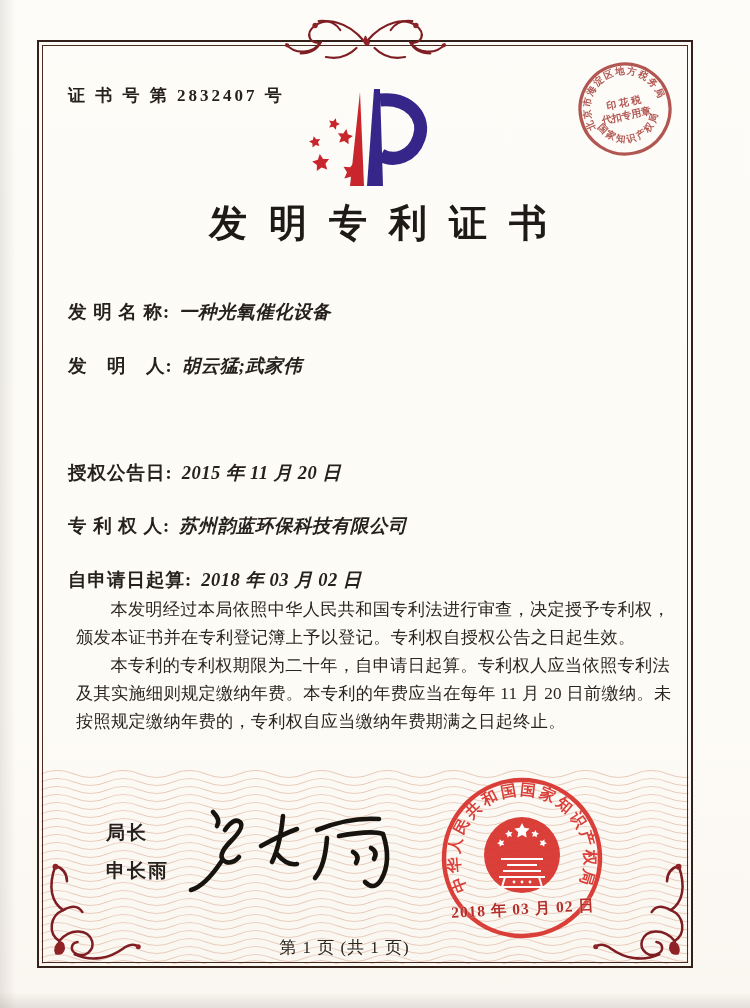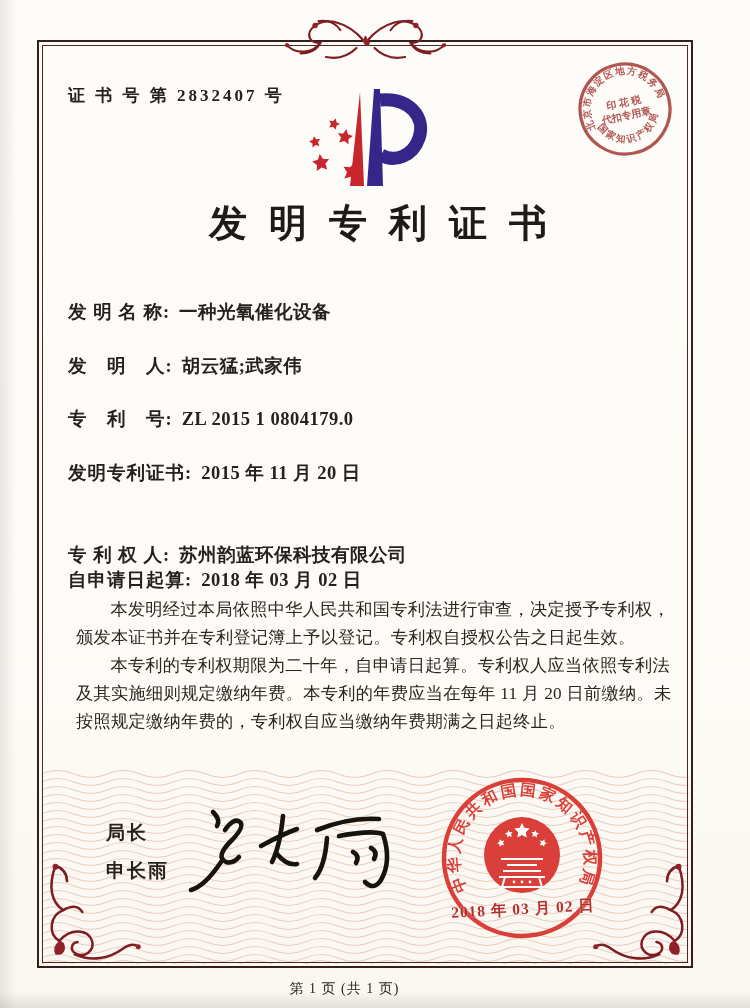--- a/index.html
+++ b/index.html
@@ -20,40 +20,40 @@
   .waves { position:absolute; left:41px; top:770px; width:648px; height:194px; }
   .cert-number { position:absolute; left:68px; top:84px; font-size:17px;
     font-weight:700; letter-spacing:3px; color:#26211d; }
   .logo { position:absolute; left:300px; top:84px; width:130px; height:106px; }
   .title { position:absolute; left:0; top:198px; width:750px; text-align:center;
     font-size:38px; font-weight:700; letter-spacing:22px; padding-left:28px;
     color:#1e1a17; }
   .field { position:absolute; left:68px; font-size:18.5px; font-weight:600;
     color:#26211d; white-space:nowrap; }
   .field .lbl { letter-spacing:1px; }
-  .field .val { margin-left:9px; letter-spacing:0.5px; }
-  .f0{top:299px}.f1{top:353px}.f2{top:406px}.f3{top:460px}.f4{top:542px}.f5{top:567px}
+  .field .val { margin-left:9px; letter-spacing:0.5px;font-style:italic; }
+  .f0{top:299px}.f1{top:353px}.f2{top:406px}.f3{top:460px}.f4{top:513px}.f5{top:567px}
   .paras { position:absolute; left:76px; top:596px; width:606px;
     font-size:17.2px; line-height:1.63; color:#2b2520; letter-spacing:0.3px; }
   .paras p { text-indent:2em; }
   .director { position:absolute; left:106px; top:820px; font-size:19px;
     font-weight:600; letter-spacing:2px; color:#26211d; }
   .director-name { position:absolute; left:106px; top:858px; font-size:19px;
     font-weight:600; letter-spacing:2px; color:#26211d;text-align:right; }
   .signature { position:absolute; left:165px; top:790px; width:250px; height:115px; }
   .office-seal { position:absolute; left:437px; top:773px; width:170px; height:170px;
     opacity:.94; }
   .seal-date { position:absolute; left:443px; top:899px; width:160px;
     text-align:center; font-size:15.5px; font-weight:700; color:#b5302a;
     letter-spacing:1px; transform:rotate(-3deg);
     text-shadow:0 0 2px rgba(255,255,255,.8); }
   .tax-stamp { position:absolute; left:574px; top:58px; width:102px; height:102px;
     transform:rotate(-12deg); opacity:.88; }
-  .footer { position:absolute; left:0; top:980px; width:689px; text-align:center;
-    font-size:14px; color:#2b2520; letter-spacing:1px; }
+  .footer { position:absolute; left:0; top:936px; width:689px; text-align:center;
+    font-size:17px; color:#2b2520; letter-spacing:1px; }
   .flourish-top { position:absolute; left:248px; top:12px; width:235px; height:54px; }
   .flourish-bl { position:absolute; left:40px; top:860px; width:106px; height:106px; }
   .flourish-br { position:absolute; left:588px; top:860px; width:106px; height:106px;
     transform:scaleX(-1); }
 </style>
 </head>
 <body>
 
 <div class="page">
   <div class="scan-edge-left"></div>
@@ -182,25 +182,22 @@
   </svg>
 
   <div class="title">发明专利证书</div>
 
   <div class="field f0">
     <span class="lbl">发 明 名 称:</span><span class="val">一种光氧催化设备</span>
   </div>
   <div class="field f1">
     <span class="lbl">发　明　人:</span><span class="val">胡云猛;武家伟</span>
   </div>
-  <div class="field f2">
-    <span class="lbl">专　利　号:</span><span class="val">ZL 2015 1 0804179.0</span>
-  </div>
   <div class="field f3">
-    <span class="lbl">发明专利证书:</span><span class="val">2015 年 11 月 20 日</span>
+    <span class="lbl">授权公告日:</span><span class="val">2015 年 11 月 20 日</span>
   </div>
   <div class="field f4">
     <span class="lbl">专 利 权 人:</span><span class="val">苏州韵蓝环保科技有限公司</span>
   </div>
   <div class="field f5">
     <span class="lbl">自申请日起算:</span><span class="val">2018 年 03 月 02 日</span>
   </div>
 
   <div class="paras">
     <p>本发明经过本局依照中华人民共和国专利法进行审查，决定授予专利权，颁发本证书并在专利登记簿上予以登记。专利权自授权公告之日起生效。</p>

